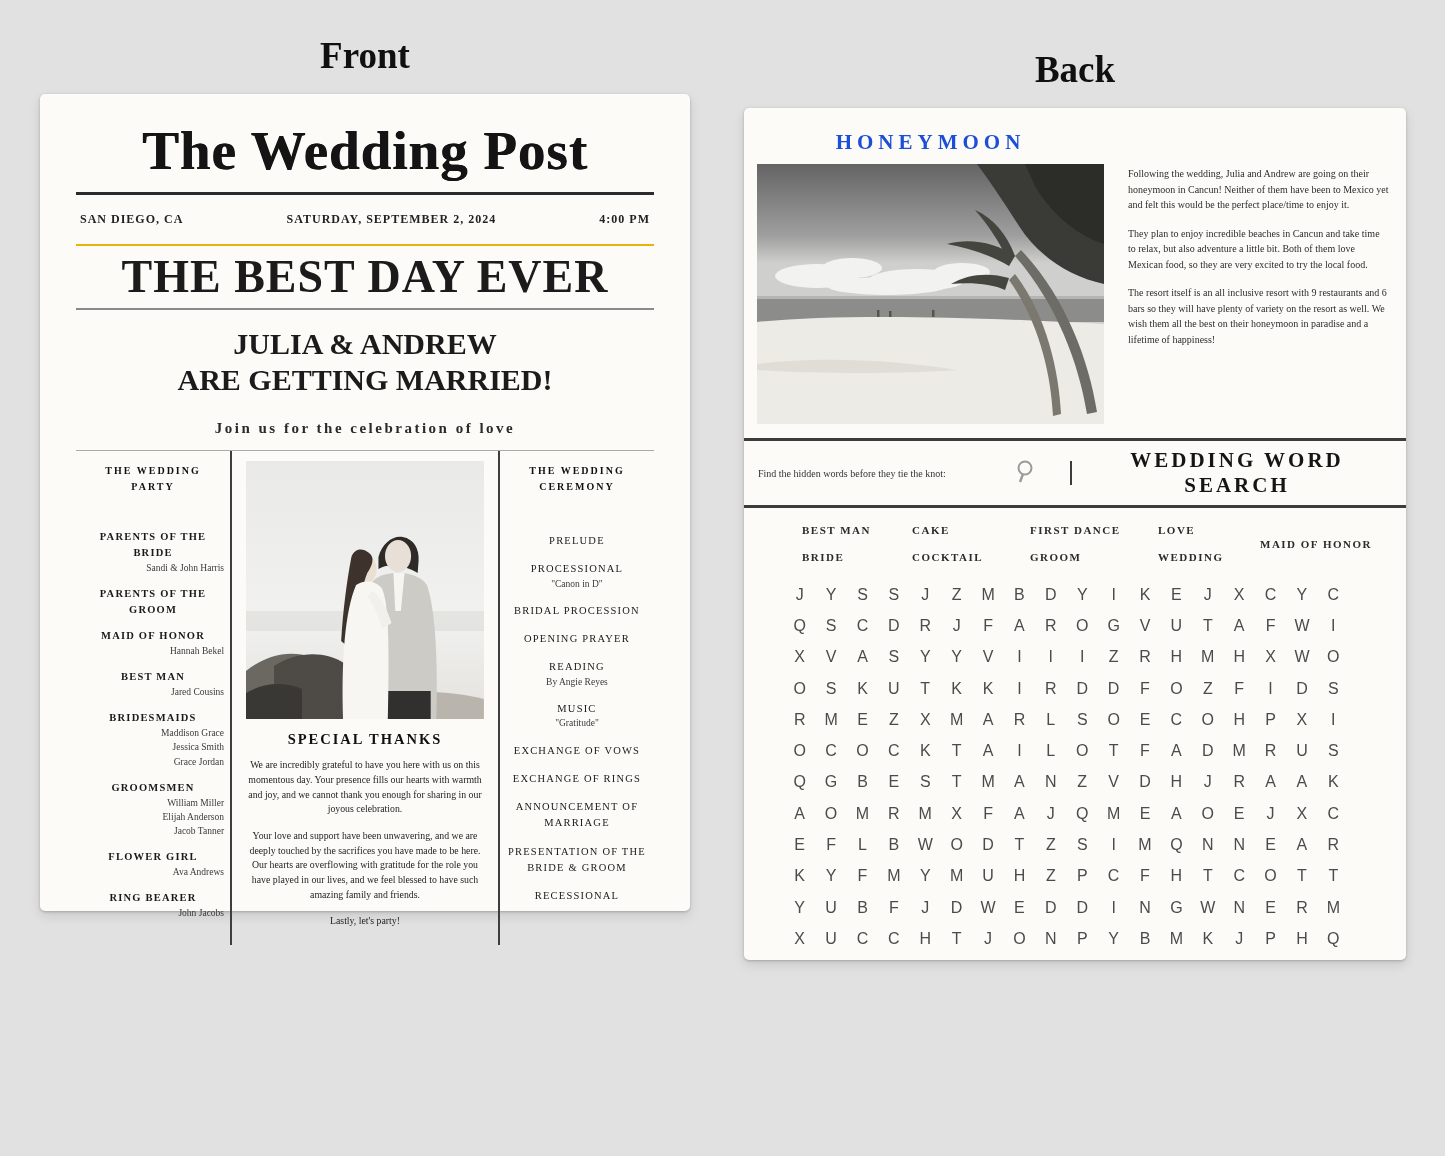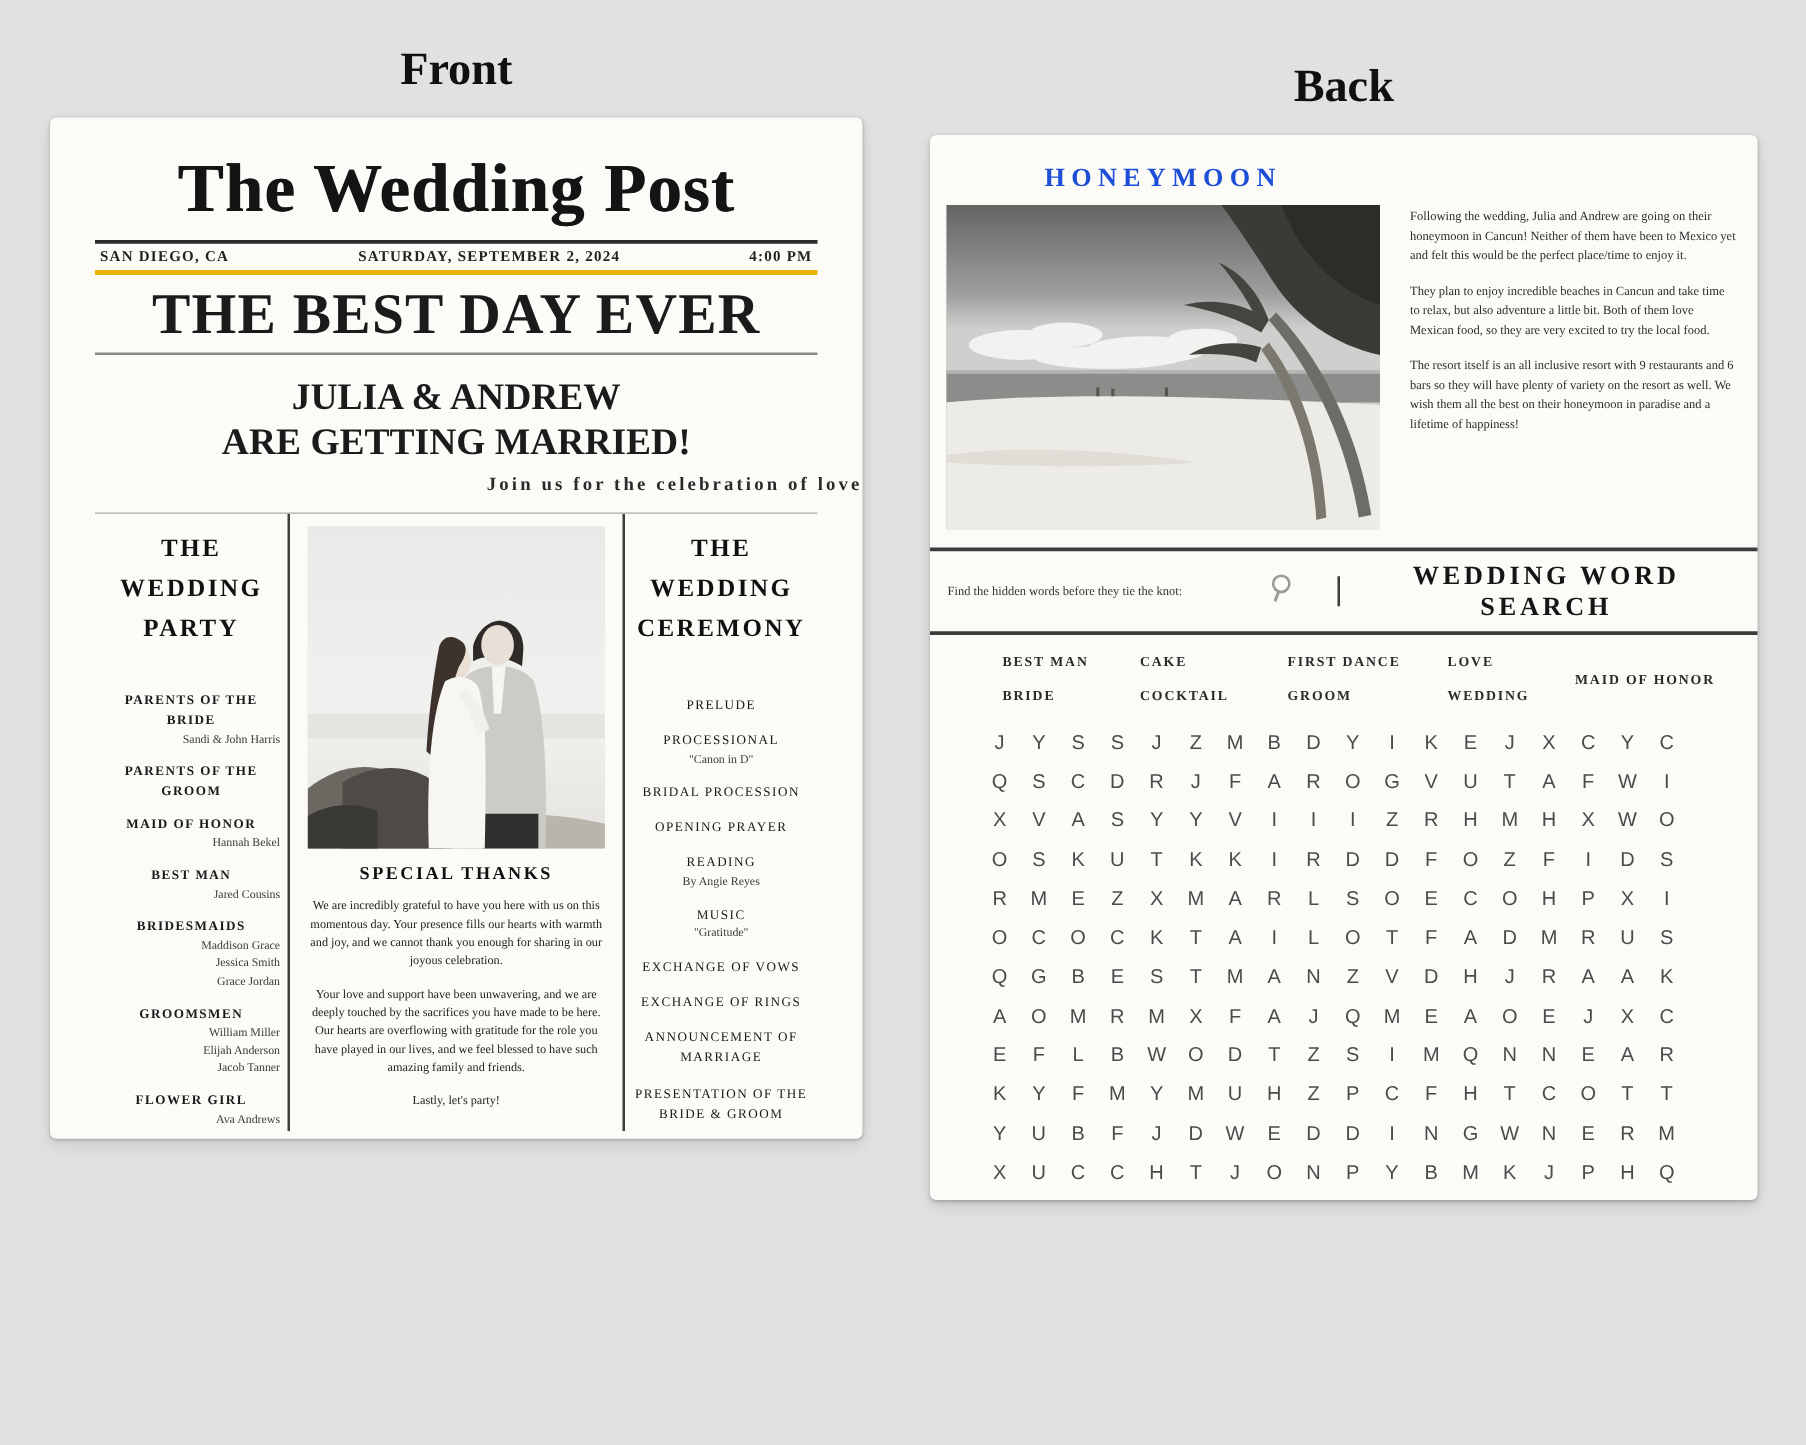--- a/index.html
+++ b/index.html
@@ -27,47 +27,47 @@
   #back-paper{left:744px;top:108px;width:662px;height:852px;}
 
   
   .masthead{
     text-align:center;padding-top:28px;
     font-size:55px;font-weight:700;letter-spacing:1px;line-height:1.05;
     color:#141414;text-shadow:.6px 0 currentColor;
   }
   .dateline{
     margin:12px 36px 0;
-    border-top:3px solid #2b2b2b;border-bottom:4px solid #eab308;
+    border-top:3px solid #2b2b2b;border-bottom:2px solid #eab308;
     display:flex;justify-content:space-between;align-items:center;
-    padding:3px 4px;
+    padding:17px 4px;
     font-size:12px;font-weight:700;letter-spacing:1px;color:#222;
   }
   .headline{
     text-align:center;margin:4px 36px 16px;padding:2px 0 6px;
     font-size:46px;font-weight:600;letter-spacing:1px;color:#1b1b1b;
     border-bottom:2px solid #8a8a8a;line-height:1.1;
   }
   .subhead{
     text-align:center;font-size:30px;font-weight:700;color:#1b1b1b;
     line-height:1.18;margin-top:10px;
   }
   .tagline{
-    text-align:right;font-size:15px;font-weight:600;letter-spacing:2.5px;
-    color:#2a2a2a;margin-top:9px;
+    text-align:center;font-size:15px;font-weight:600;letter-spacing:2.5px;
+    color:#2a2a2a;margin-top:23px;
   }
   .columns{
     display:flex;margin:13px 36px 0;border-top:1px solid #aaa;
     height:494px;overflow:hidden;
   }
   .col{box-sizing:border-box;}
   .col-left{width:27%;border-right:2px solid #3e3e3e;padding:12px 6px 0;text-align:center;}
   .col-center{width:46%;padding:8px 14px 0;text-align:center;}
   .col-right{width:27%;border-left:2px solid #3e3e3e;padding:12px 6px 0;text-align:center;}
-  .col-title{font-size:20px;font-weight:700;letter-spacing:2px;line-height:1.6;color:#101010;}
+  .col-title{font-size:10px;font-weight:700;letter-spacing:2px;line-height:1.6;color:#101010;}
   .wp-list{margin-top:34px;}
   .wp-entry{margin-bottom:11px;}
   .wp-role{font-size:10.5px;font-weight:700;letter-spacing:1.2px;line-height:1.5;color:#191919;}
   .wp-name{font-size:9.5px;line-height:1.5;color:#3a3a3a;text-align:right;}
   .photo-frame{height:258px;margin:2px 0 12px;overflow:hidden;background:#ececea;}
   .photo-frame svg{display:block;width:100%;height:100%;}
   .st-title{font-size:14.5px;font-weight:700;letter-spacing:2px;color:#101010;margin-bottom:10px;}
   .st-p{font-size:9.8px;line-height:1.5;color:#232323;margin:0 2px 12px;}
   .cer-list{margin-top:38px;}
   .cer-item{margin-bottom:12px;}

